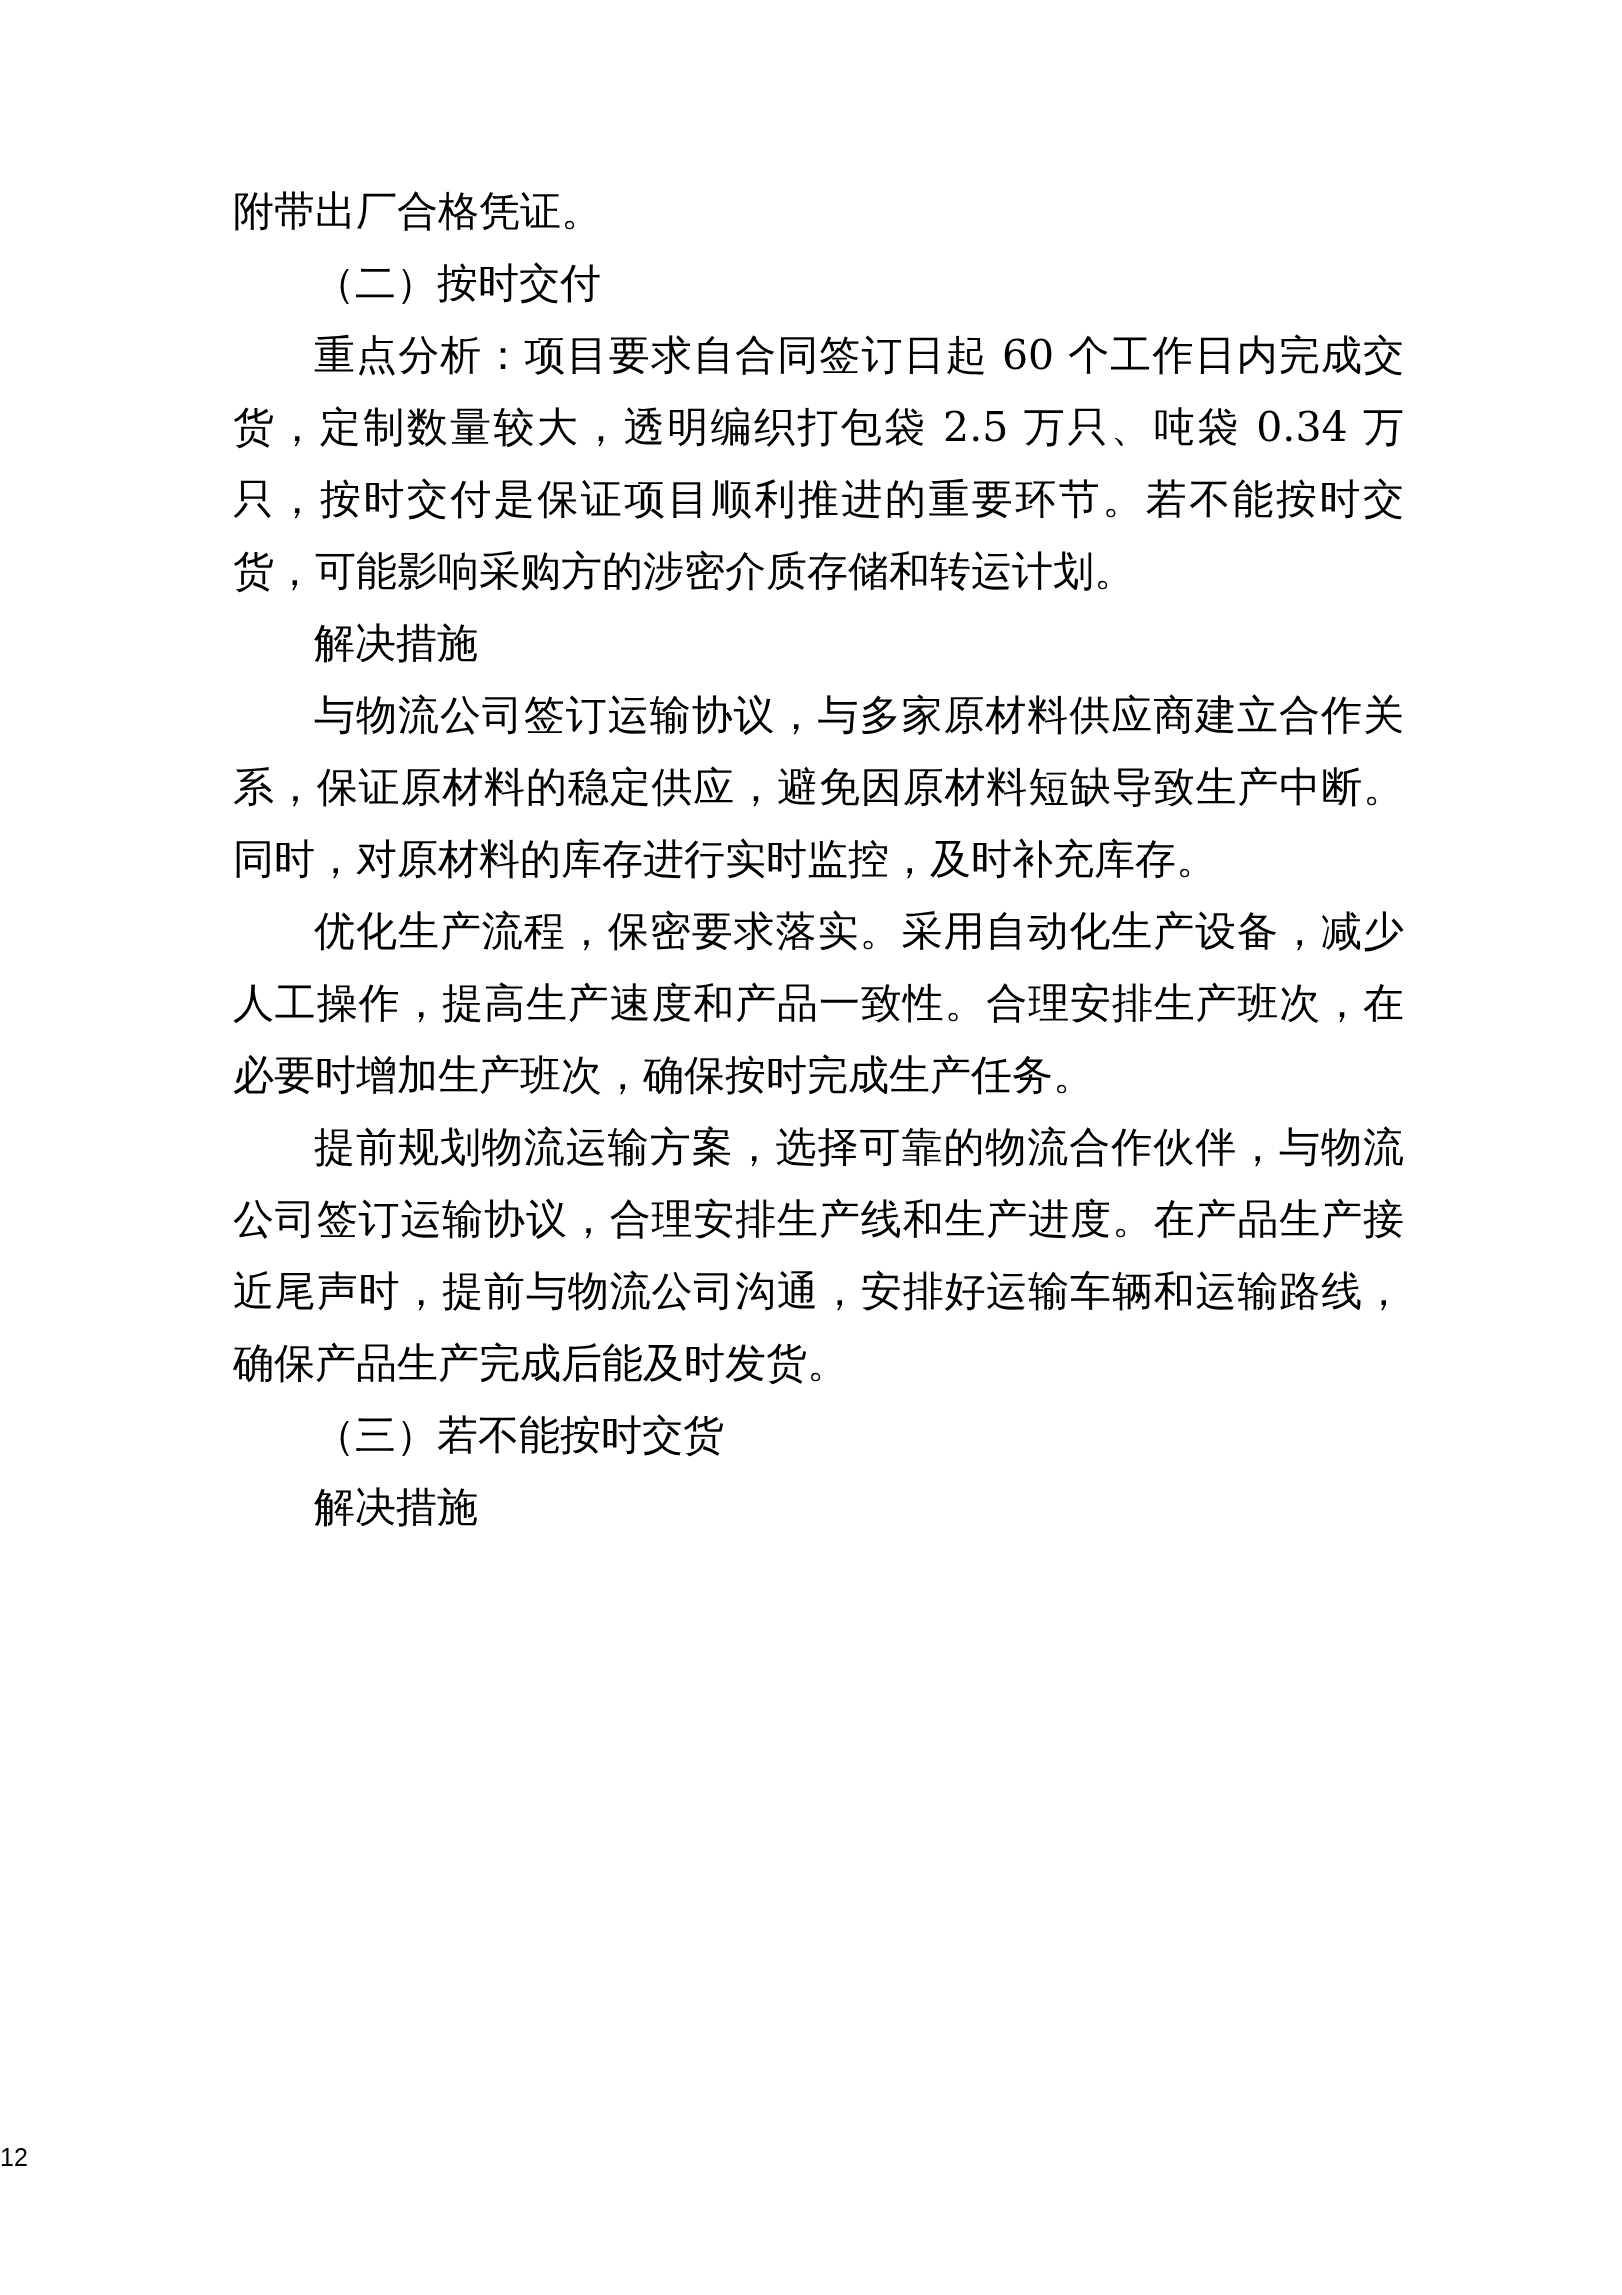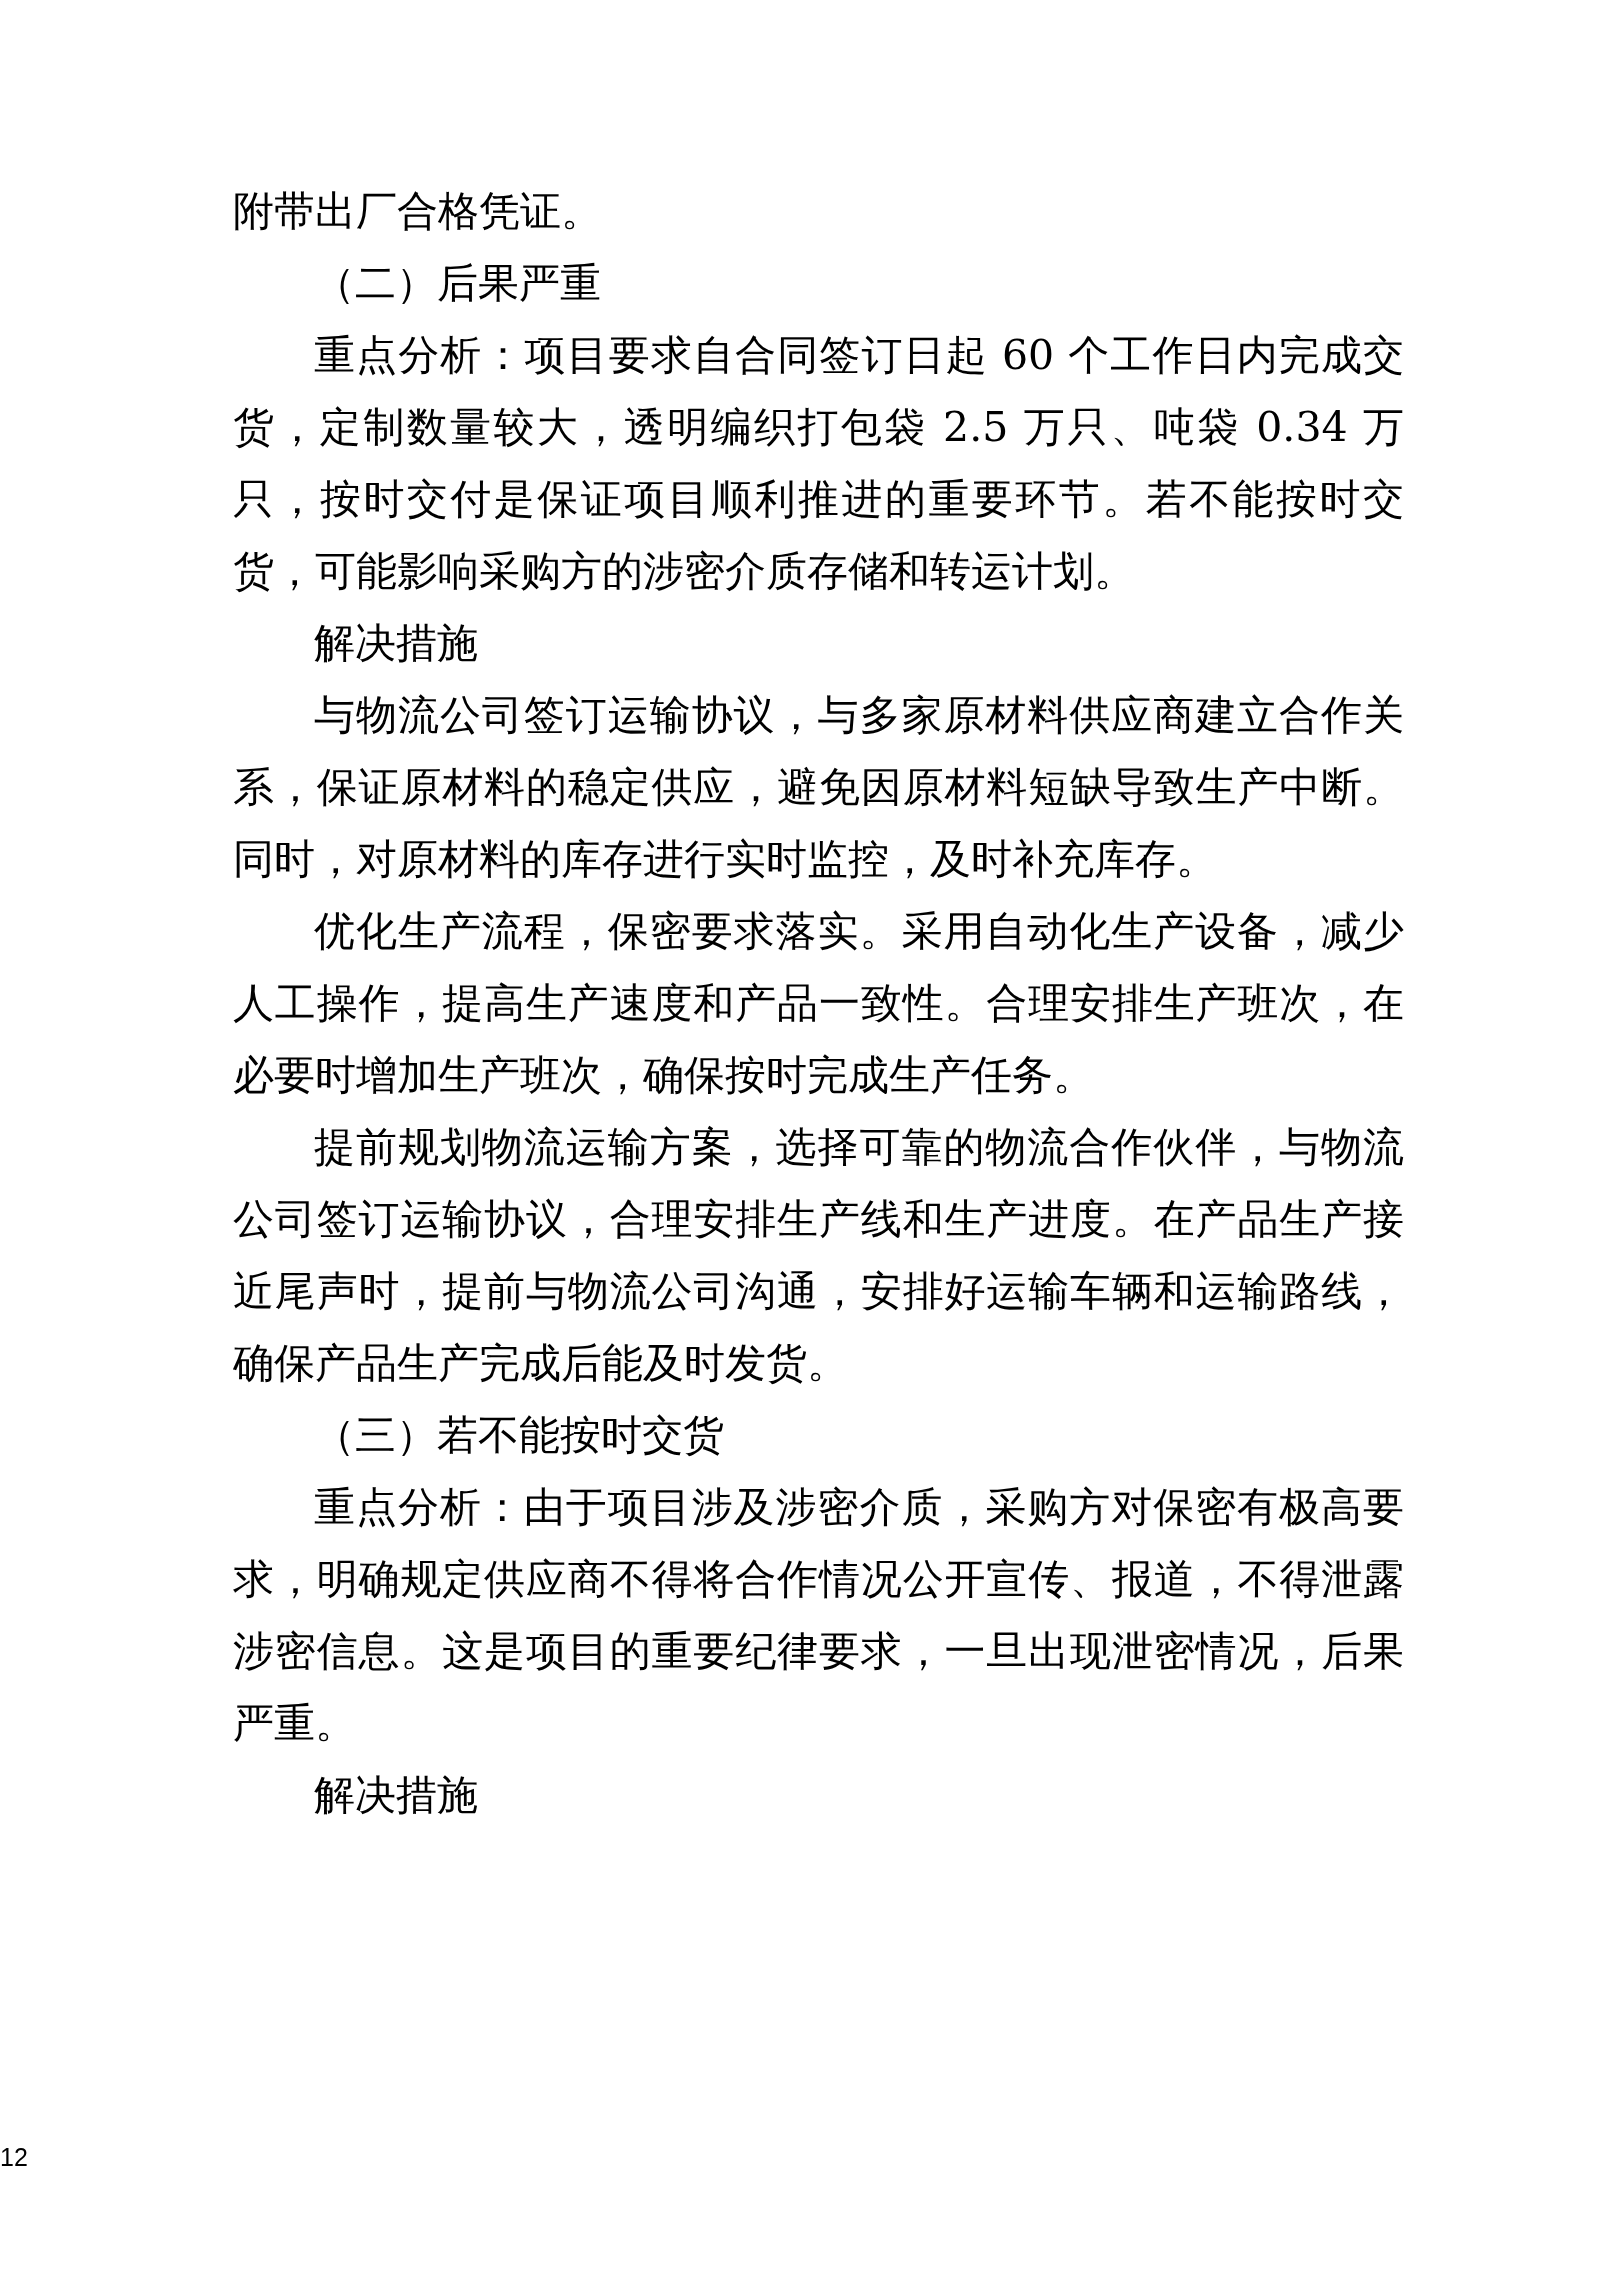--- a/index.html
+++ b/index.html
@@ -53,36 +53,35 @@
 </style>
 </head>
 <body>
 
 <div class="page">
 
   <div class="content">
 
     <p class="para nojustify">附带出厂合格凭证。</p>
 
-    <p class="para indent nojustify">（二）后果严重</p>
+    <p class="para indent nojustify">（二）按时交付</p>
 
     <p class="para indent">重点分析：项目要求自合同签订日起 60 个工作日内完成交货，定制数量较大，透明编织打包袋 2.5 万只、吨袋 0.34 万只，按时交付是保证项目顺利推进的重要环节。若不能按时交货，可能影响采购方的涉密介质存储和转运计划。</p>
 
     <p class="para indent nojustify">解决措施</p>
 
 
     <p class="para indent">与物流公司签订运输协议，与多家原材料供应商建立合作关系，保证原材料的稳定供应，避免因原材料短缺导致生产中断。同时，对原材料的库存进行实时监控，及时补充库存。</p>
 
     <p class="para indent">优化生产流程，保密要求落实。采用自动化生产设备，减少人工操作，提高生产速度和产品一致性。合理安排生产班次，在必要时增加生产班次，确保按时完成生产任务。</p>
 
     <p class="para indent">提前规划物流运输方案，选择可靠的物流合作伙伴，与物流公司签订运输协议，合理安排生产线和生产进度。在产品生产接近尾声时，提前与物流公司沟通，安排好运输车辆和运输路线，确保产品生产完成后能及时发货。</p>
 
     <p class="para indent nojustify">（三）若不能按时交货</p>
 
-    <p class="para indent">重点分析：由于项目涉及涉密介质，采购方对保密有极高要求，明确规定供应商不得将合作情况公开宣传、报道，不得泄露涉密信息。这是项目的重要纪律要求，一旦出现泄密情况，后果严重。</p>
 
     <p class="para indent nojustify">解决措施</p>
 
   </div>
 
   <div class="pagenum">12</div>
 
 </div>
 
 

